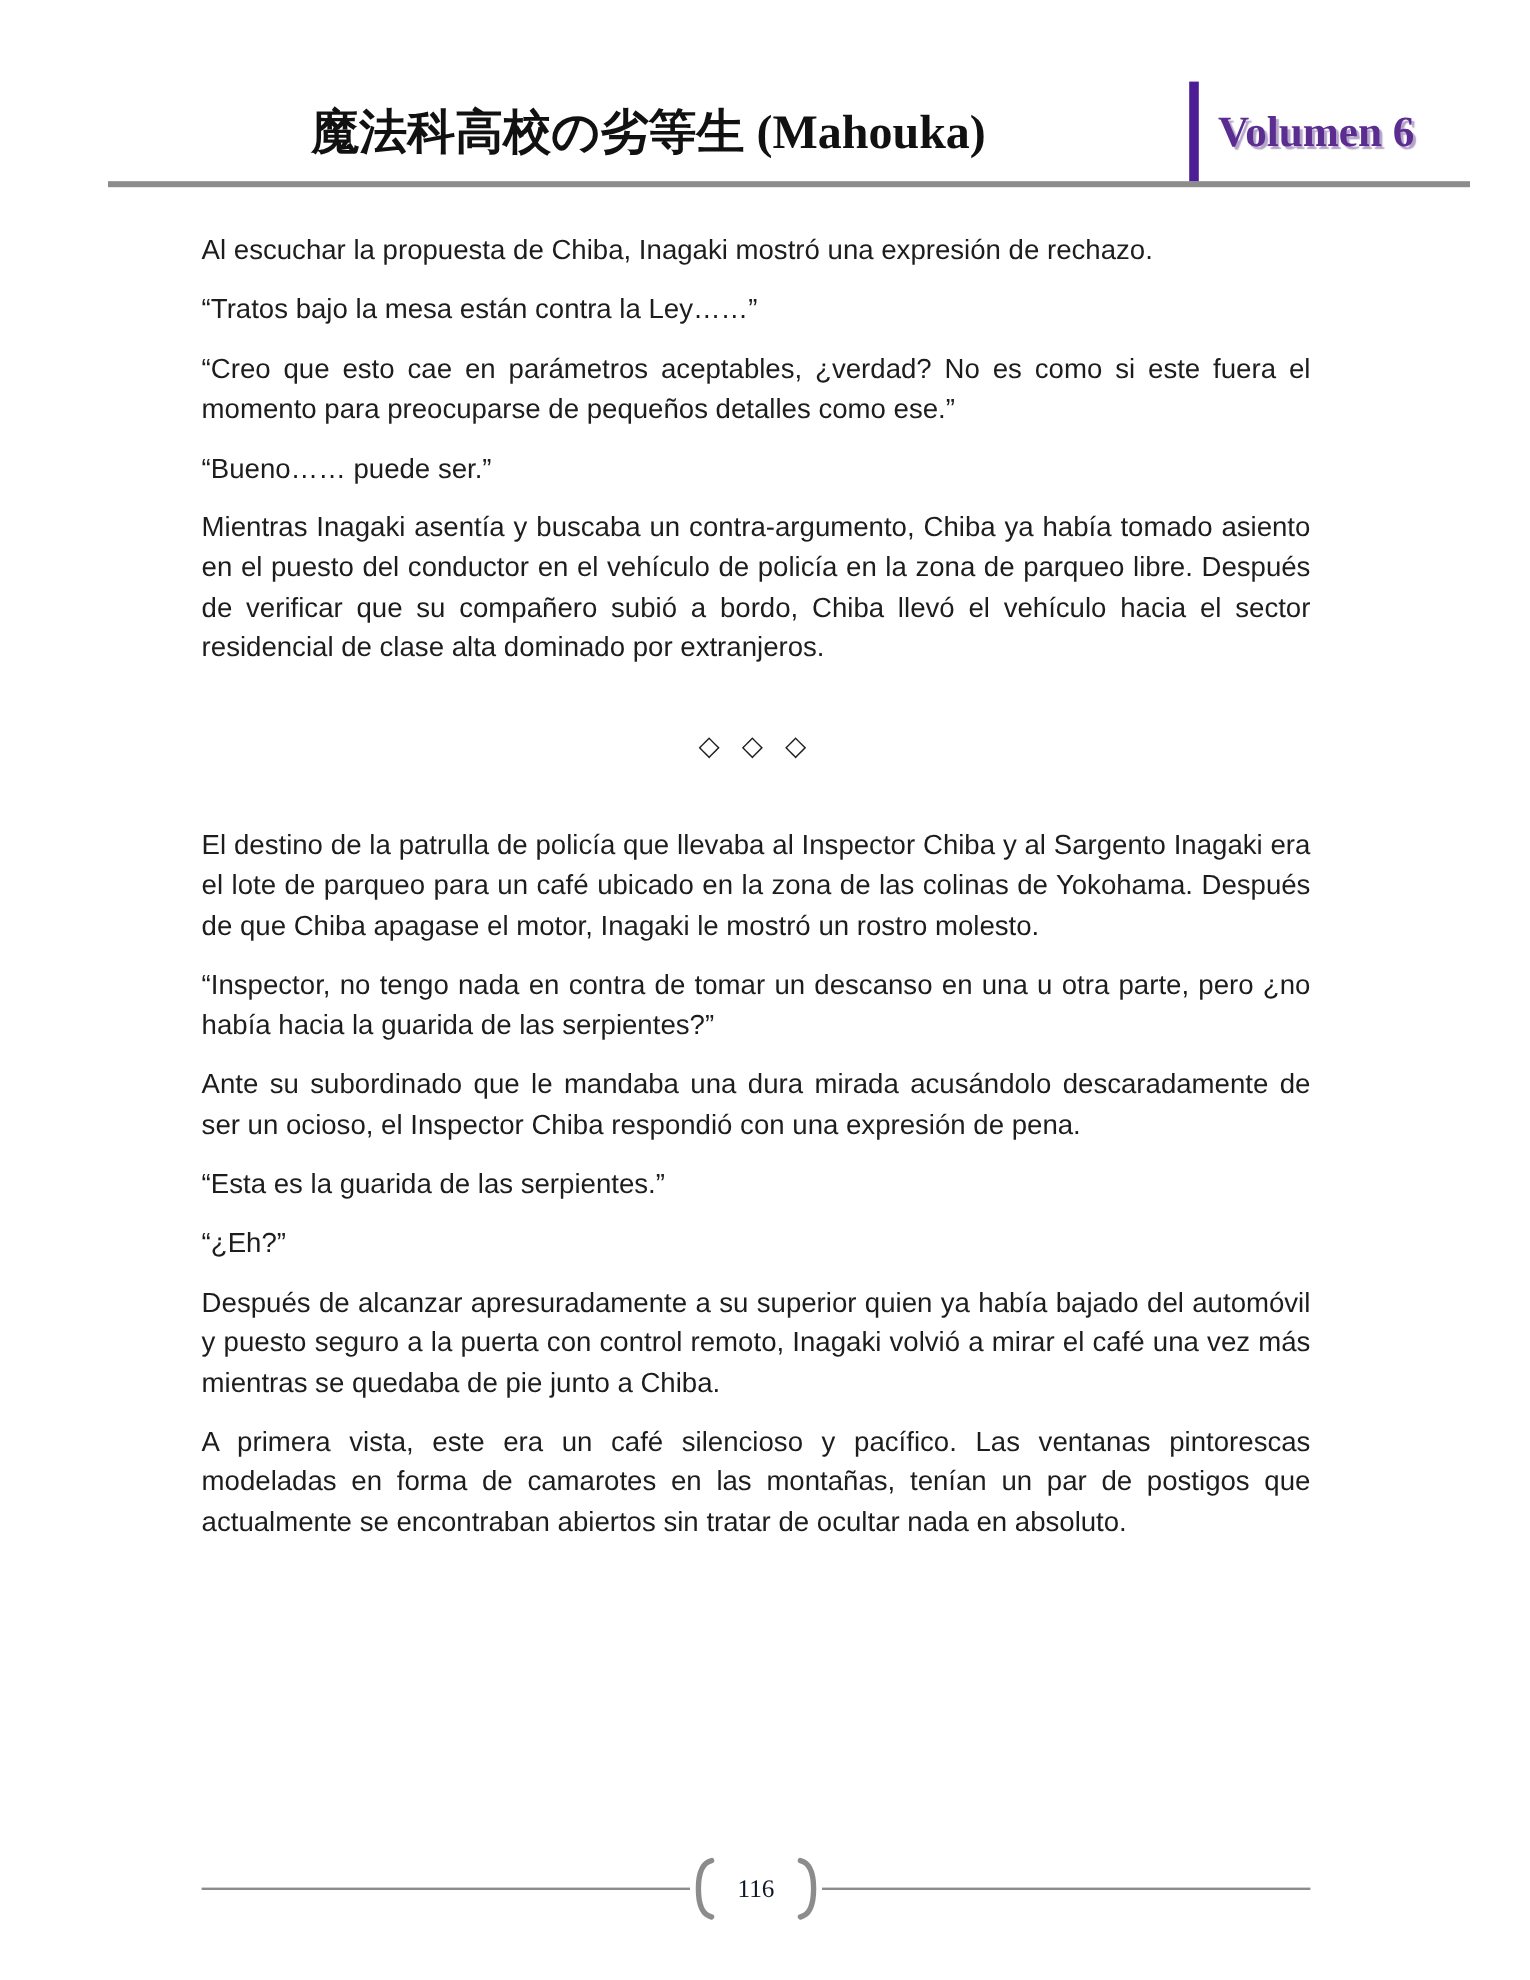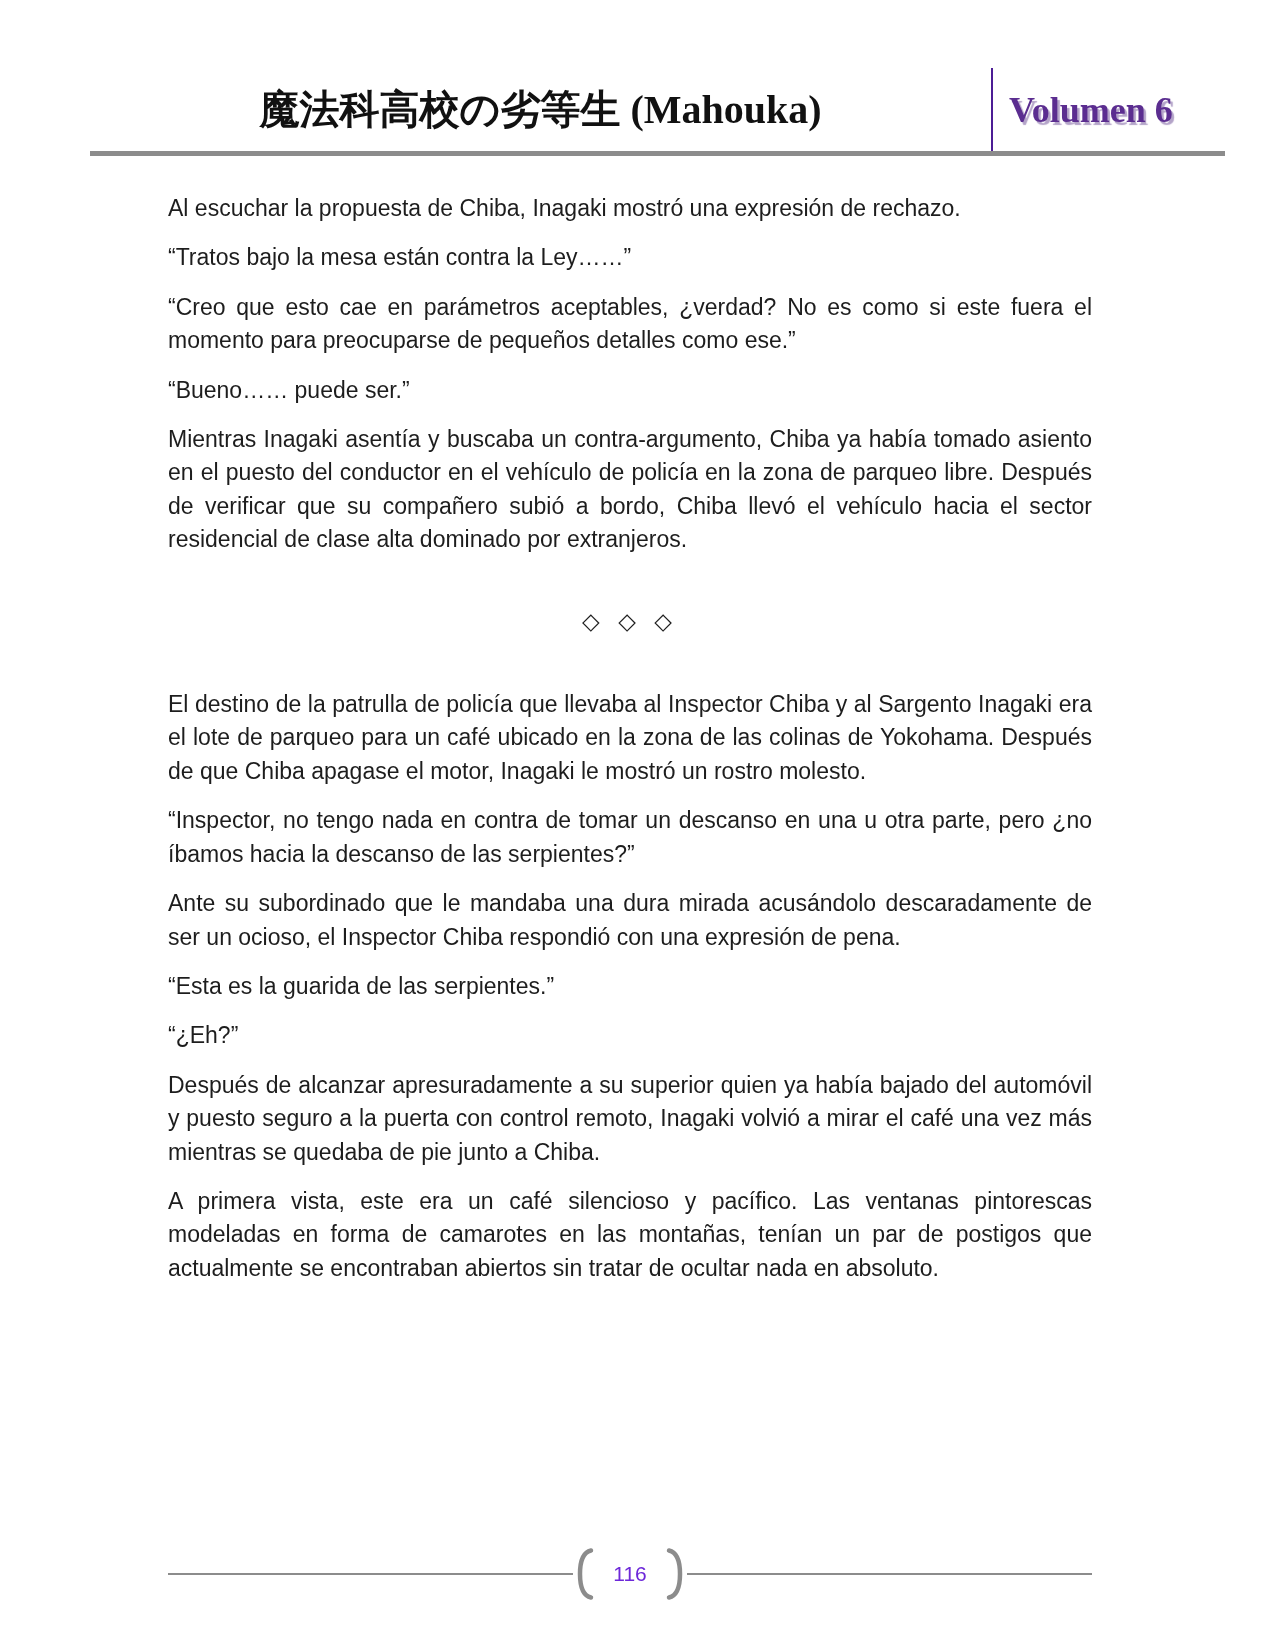--- a/index.html
+++ b/index.html
@@ -36,21 +36,21 @@
   }
   .header-title {
     font-family: "Liberation Serif", "DejaVu Serif", serif;
     font-weight: bold;
     font-size: 40px;
     color: #111111;
     white-space: nowrap;
   }
   .header-right {
     width: 234px;
-    border-left: 2px solid #4c1d95;
+    border-left: 8px solid #4c1d95;
     display: flex;
     align-items: center;
     box-sizing: border-box;
     padding-left: 16px;
   }
   .volume-label {
     font-family: "Liberation Serif", "DejaVu Serif", serif;
     font-weight: bold;
     font-size: 36px;
     color: #5b2d90;
@@ -95,23 +95,23 @@
     flex: 1;
     height: 2.5px;
     background: #8c8c8c;
   }
   .bracket {
     width: 22px;
     height: 54px;
     flex: 0 0 auto;
   }
   .page-number {
-    font-family: Liberation Sans, sans-serif;
+    font-family: Liberation Serif, serif;
     font-size: 21px;
-    color: #6d28d9;
+    color: #0f172a;
     padding: 0 18px;
     line-height: 54px;
   }
 </style>
 </head>
 <body>
 
 <div class="page">
 
   <div class="header">
@@ -124,21 +124,21 @@
   </div>
 
   <div class="body-text">
     <p>Al escuchar la propuesta de Chiba, Inagaki mostró una expresión de rechazo.</p>
     <p>“Tratos bajo la mesa están contra la Ley……”</p>
     <p>“Creo que esto cae en parámetros aceptables, ¿verdad? No es como si este fuera el momento para preocuparse de pequeños detalles como ese.”</p>
     <p>“Bueno…… puede ser.”</p>
     <p>Mientras Inagaki asentía y buscaba un contra-argumento, Chiba ya había tomado asiento en el puesto del conductor en el vehículo de policía en la zona de parqueo libre. Después de verificar que su compañero subió a bordo, Chiba llevó el vehículo hacia el sector residencial de clase alta dominado por extranjeros.</p>
     <p class="scene-separator">◇ ◇ ◇</p>
     <p>El destino de la patrulla de policía que llevaba al Inspector Chiba y al Sargento Inagaki era el lote de parqueo para un café ubicado en la zona de las colinas de Yokohama. Después de que Chiba apagase el motor, Inagaki le mostró un rostro molesto.</p>
-    <p>“Inspector, no tengo nada en contra de tomar un descanso en una u otra parte, pero ¿no íbamos hacia la descanso de las serpientes?”</p>
+    <p>“Inspector, no tengo nada en contra de tomar un descanso en una u otra parte, pero ¿no había hacia la guarida de las serpientes?”</p>
     <p>Ante su subordinado que le mandaba una dura mirada acusándolo descaradamente de ser un ocioso, el Inspector Chiba respondió con una expresión de pena.</p>
     <p>“Esta es la guarida de las serpientes.”</p>
     <p>“¿Eh?”</p>
     <p>Después de alcanzar apresuradamente a su superior quien ya había bajado del automóvil y puesto seguro a la puerta con control remoto, Inagaki volvió a mirar el café una vez más mientras se quedaba de pie junto a Chiba.</p>
     <p>A primera vista, este era un café silencioso y pacífico. Las ventanas pintorescas modeladas en forma de camarotes en las montañas, tenían un par de postigos que actualmente se encontraban abiertos sin tratar de ocultar nada en absoluto.</p>
   </div>
 
   <div class="footer">
     <div class="footer-line"></div>
     <svg class="bracket" viewBox="0 0 22 54">

